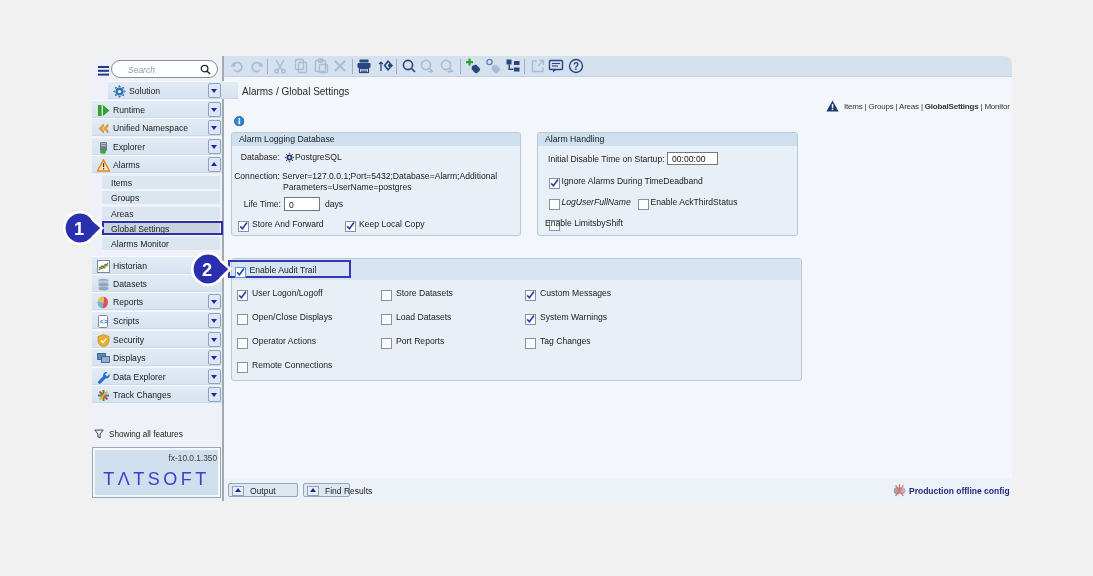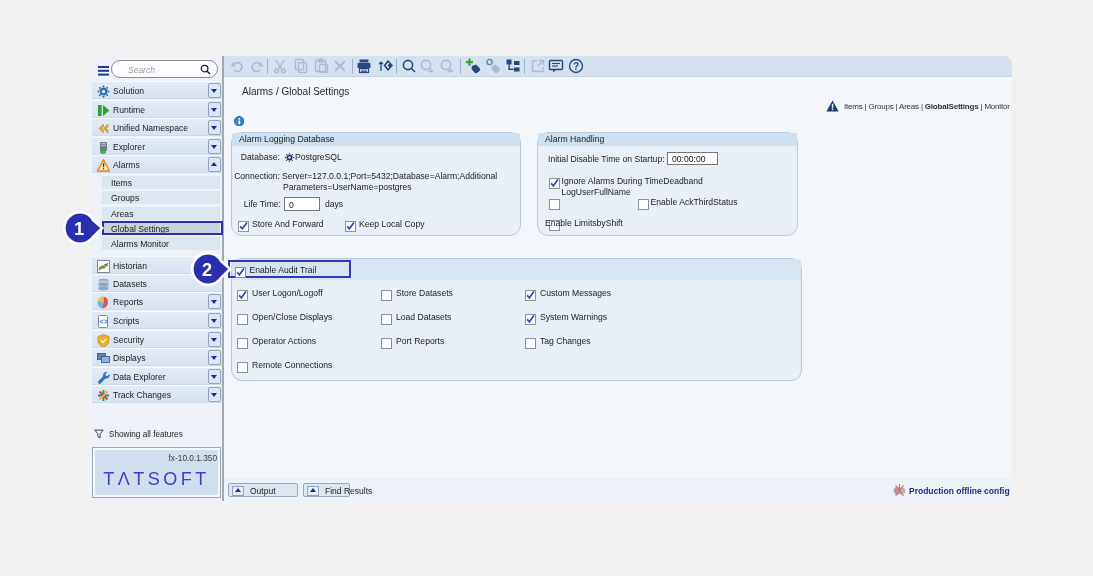--- a/index.html
+++ b/index.html
@@ -18,21 +18,21 @@
 .drop.up:after{border-top:none;border-bottom:4.6px solid #2222aa;top:4.2px;}
 .subrow{position:absolute;left:102px;width:118px;height:14px;background:#dbe6f1;border-bottom:1px solid #f0f5fa;}
 .subrow .lbl{position:absolute;left:9px;top:2px;font-size:8.6px;color:#1a1a1a;}
 
 #toolbar{left:224px;top:56px;width:788px;height:21px;background:#d5e1ee;border-radius:0 8px 0 0;border-bottom:1px solid #c3d2e2;}
 .tsep{position:absolute;top:3px;width:1px;height:15px;background:#9fb0c4;}
 
 #content{left:224px;top:77px;width:788px;height:401px;background:#f3f7fb;}
 #titlestrip{left:224px;top:77px;width:788px;height:31px;background:#f8fafd;}
 #statusbar{left:224px;top:478px;width:788px;height:23px;background:#edf2f9;border-radius:0 0 4px 0;}
-.gbox{position:absolute;background:#e8eff7;border:1px solid #b7c9db;border-radius:11px;}
+.gbox{position:absolute;background:#e8eff7;border:1px solid #b7c9db;border-radius:3px;}
 .ghead{position:absolute;left:0;top:0;right:0;height:13px;background:#cee0ef;border-radius:2px 2px 0 0;font-size:8.7px;color:#222;padding:0 0 0 7px;line-height:13px;}
 .t{position:absolute;font-size:8.6px;color:#1c1c1c;white-space:nowrap;}
 .inp{position:absolute;background:#fff;border:1px solid #767676;font-size:8.6px;color:#111;}
 .chk{position:absolute;width:11px;height:11px;}
 
 .sbtn{position:absolute;top:483px;height:14px;background:#dde7f2;border:1px solid #98a7b8;border-radius:2px;}
 .sbtn .bicon{position:absolute;left:2.5px;top:1.5px;width:12px;height:10.5px;background:#e8eef6;border:1px solid #8fa4bd;}
 .sbtn .bicon:after{content:"";position:absolute;left:2px;top:1.5px;border-left:3.5px solid transparent;border-right:3.5px solid transparent;border-bottom:4px solid #2222aa;}
 .sbtn .btxt{position:absolute;left:21px;top:2px;font-size:8.5px;color:#222;white-space:nowrap;}
 .marker{position:absolute;width:44px;height:38px;}
@@ -55,21 +55,21 @@
       </g>
     </svg>
   <div class="abs" style="left:111px;top:60px;width:107px;height:18px;background:#fcfdfe;border:1px solid #8a8a8a;border-radius:9px;"></div>
   <div class="abs" style="left:128px;top:64.5px;font-size:8.5px;color:#999;font-style:italic;">Search</div>
   <svg class="abs" style="left:200px;top:63.5px;" width="11" height="11" viewBox="0 0 12 12">
       <circle cx="5" cy="5" r="3.6" fill="none" stroke="#222" stroke-width="1.4"></circle>
       <line x1="7.8" y1="7.8" x2="11" y2="11" stroke="#222" stroke-width="1.6"></line>
     </svg>
 
   <div id="rows">
-      <div class="srow" style="top:81px;">
+      <div class="srow" style="top:81px;margin-left:16px;">
         <span class="ic"><svg width="13" height="13" viewBox="0 0 24 24">
             <path fill="#2e74b5" d="M12 0l2.5 3.5h-5zM12 24l-2.5-3.5h5zM0 12l3.5-2.5v5zM24 12l-3.5 2.5v-5zM3.5 3.5l4.2.5-3.7 3.7zM20.5 20.5l-4.2-.5 3.7-3.7zM20.5 3.5l-.5 4.2-3.7-3.7zM3.5 20.5l.5-4.2 3.7 3.7z"></path>
             <circle cx="12" cy="12" r="7.5" fill="#2e74b5"></circle>
             <circle cx="12" cy="12" r="3" fill="#eef2f8"></circle>
           </svg></span>
         <span class="lbl">Solution</span>
       </div>
       <div class="drop abs " style="top:83.0px;"></div>
       <div class="srow" style="top:100px;">
         <span class="ic"><svg width="13" height="13" viewBox="0 0 13 13">
@@ -369,21 +369,21 @@
   <div class="t" style="left:548px;top:154px;">Initial Disable Time on Startup:</div>
   <div class="inp" style="left:667px;top:151.5px;width:51px;height:13px;padding:1px 0 0 4px;">00:00:00</div>
   <div class="chk c-on" style="left:548.5px;top:175px;"><svg width="11" height="11" viewBox="0 0 11 11">
         <rect x="0.5" y="0.5" width="10" height="10" fill="#fdfdfd" stroke="#8a939d"></rect>
         <path d="M2.2 5.4 L4.4 7.8 L9 1.6" fill="none" stroke="#2b3cb0" stroke-width="1.6"></path>
       </svg></div>
   <div class="t" style="left:561.5px;top:176px;">Ignore Alarms During TimeDeadband</div>
   <div class="chk" style="left:548.5px;top:196px;"><svg width="11" height="11" viewBox="0 0 11 11">
         <rect x="0.5" y="0.5" width="10" height="10" fill="#fdfdfd" stroke="#8a939d"></rect>
       </svg></div>
-  <div class="t" style="left:561.5px;top:187px;">LogUserFullName</div>
+  <div class="t" style="left:561.5px;top:197px;font-style:italic;">LogUserFullName</div>
   <div class="chk" style="left:638px;top:196px;"><svg width="11" height="11" viewBox="0 0 11 11">
         <rect x="0.5" y="0.5" width="10" height="10" fill="#fdfdfd" stroke="#8a939d"></rect>
       </svg></div>
   <div class="t" style="left:650.5px;top:197px;">Enable AckThirdStatus</div>
   <div class="chk" style="left:548.5px;top:217px;"><svg width="11" height="11" viewBox="0 0 11 11">
         <rect x="0.5" y="0.5" width="10" height="10" fill="#fdfdfd" stroke="#8a939d"></rect>
       </svg></div>
   <div class="t" style="left:545px;top:218px;">Enable LimitsbyShift</div>
 
   <div class="gbox" style="left:231px;top:257.5px;width:571px;height:123px;">

